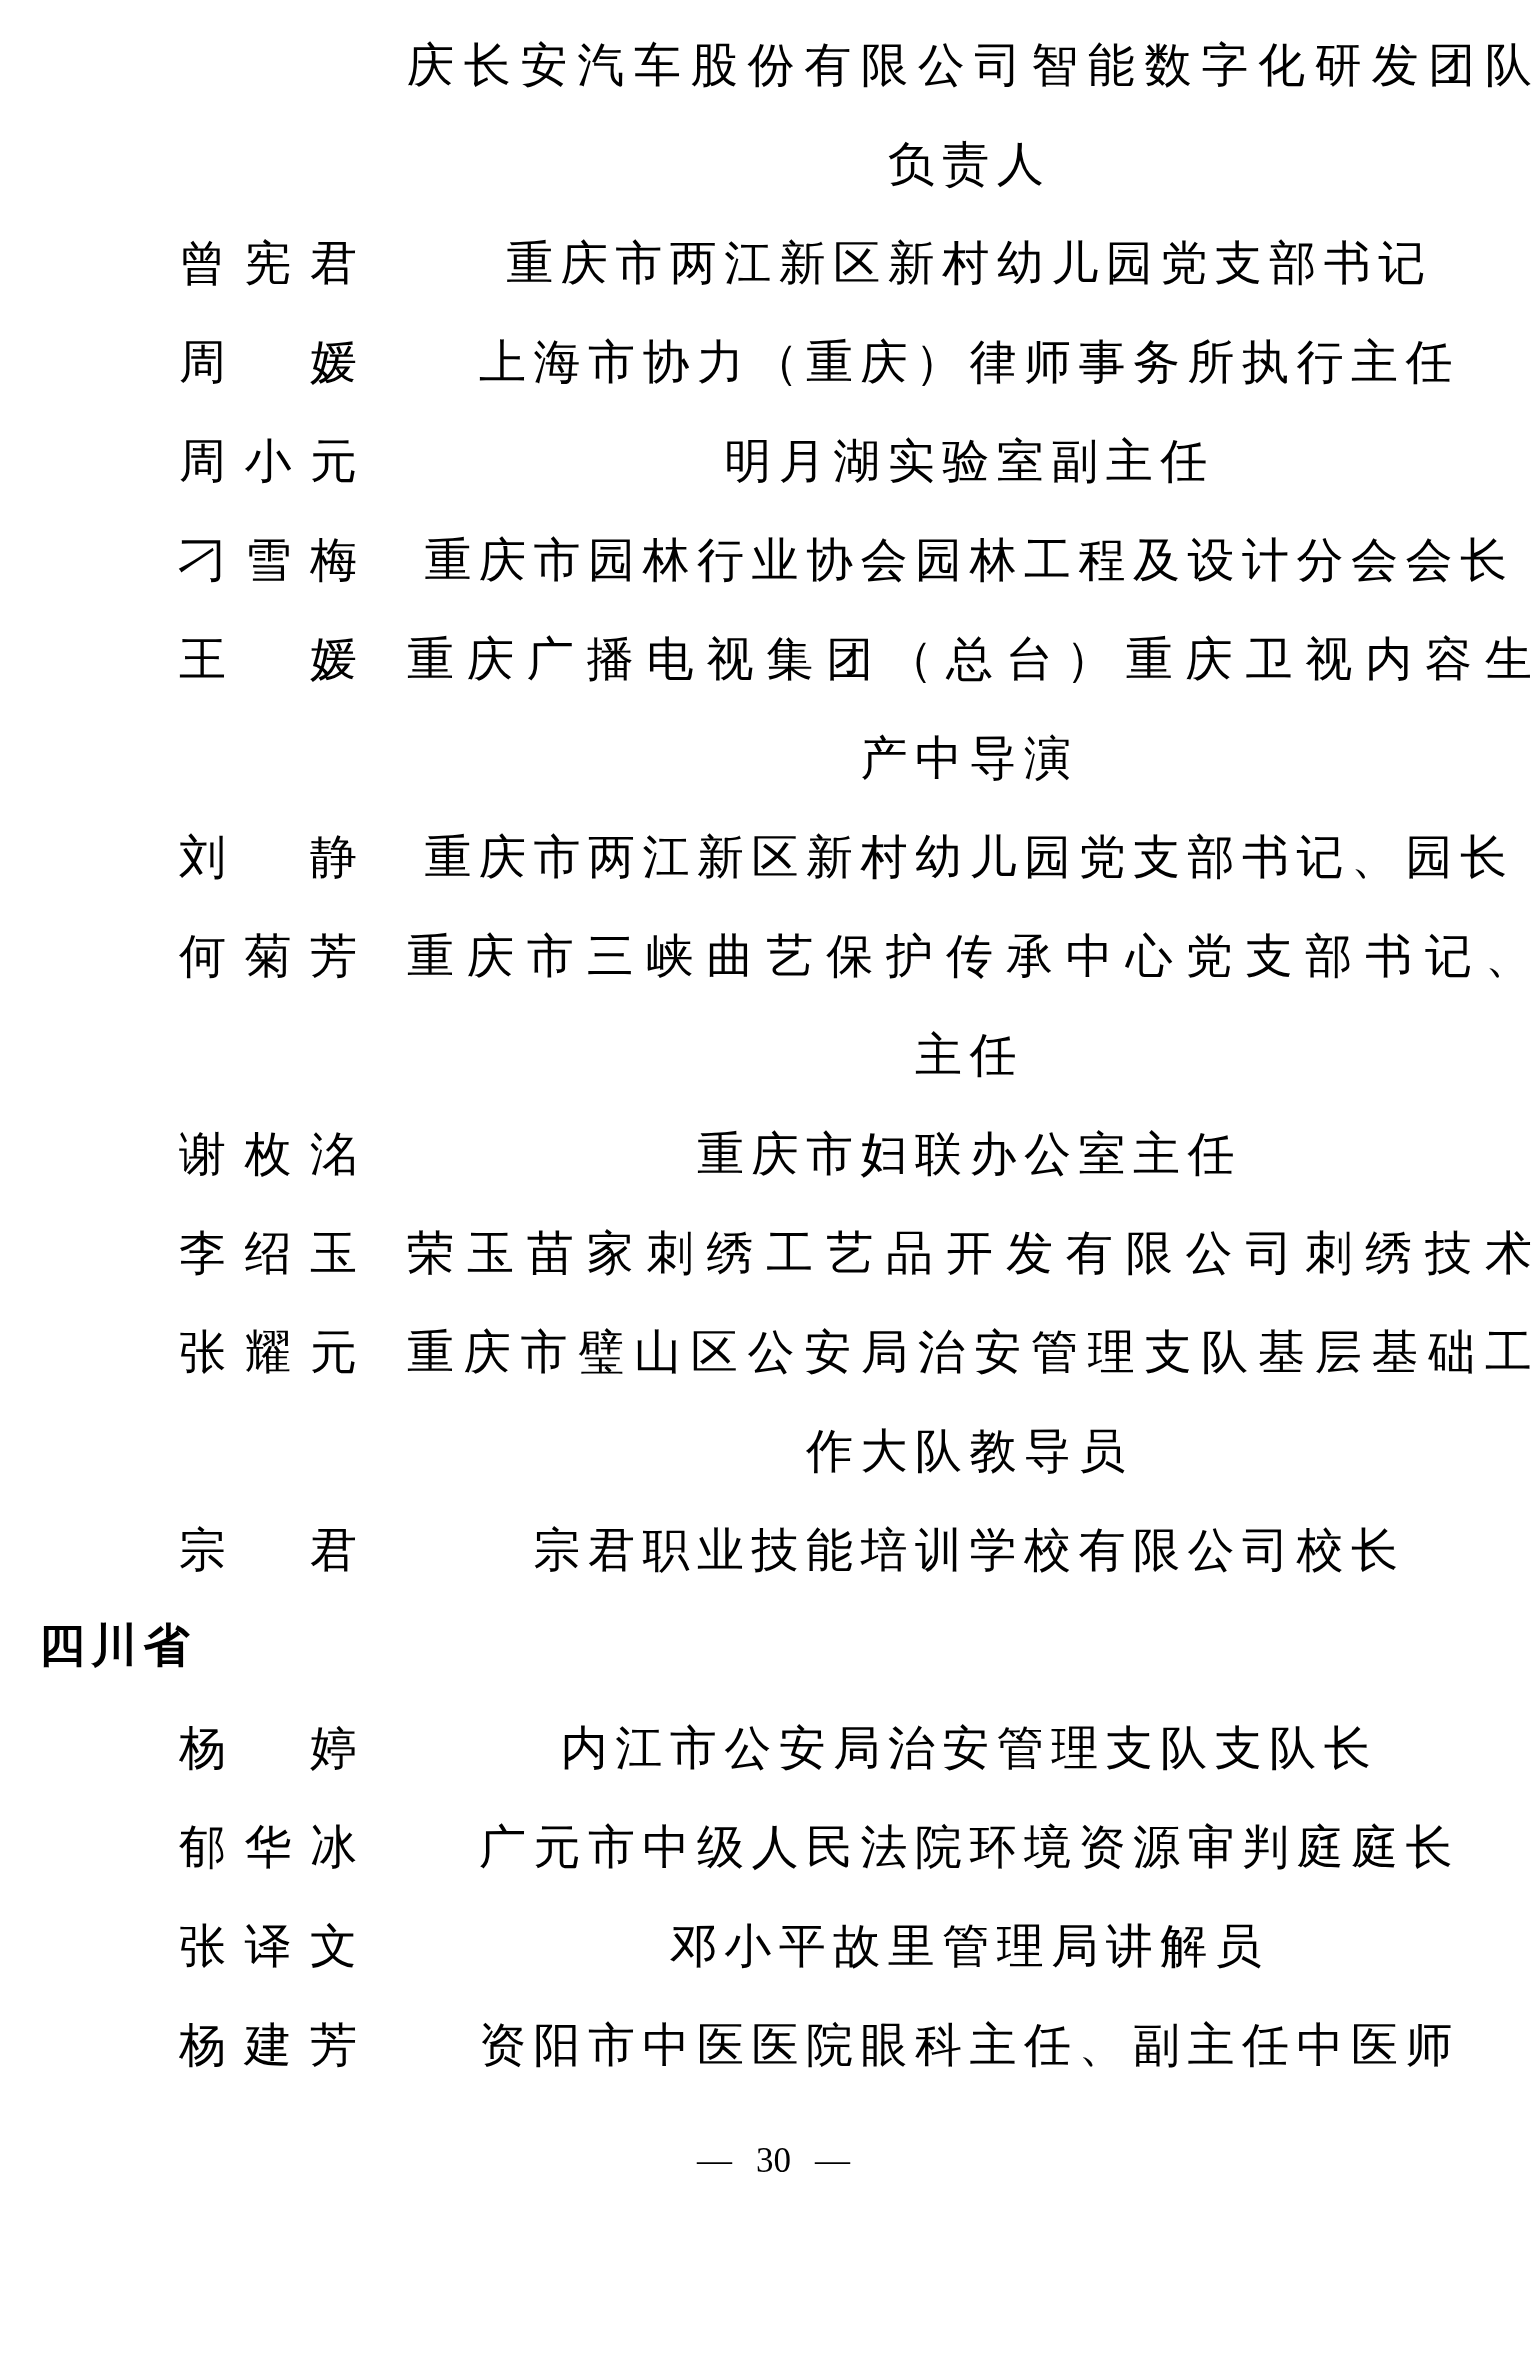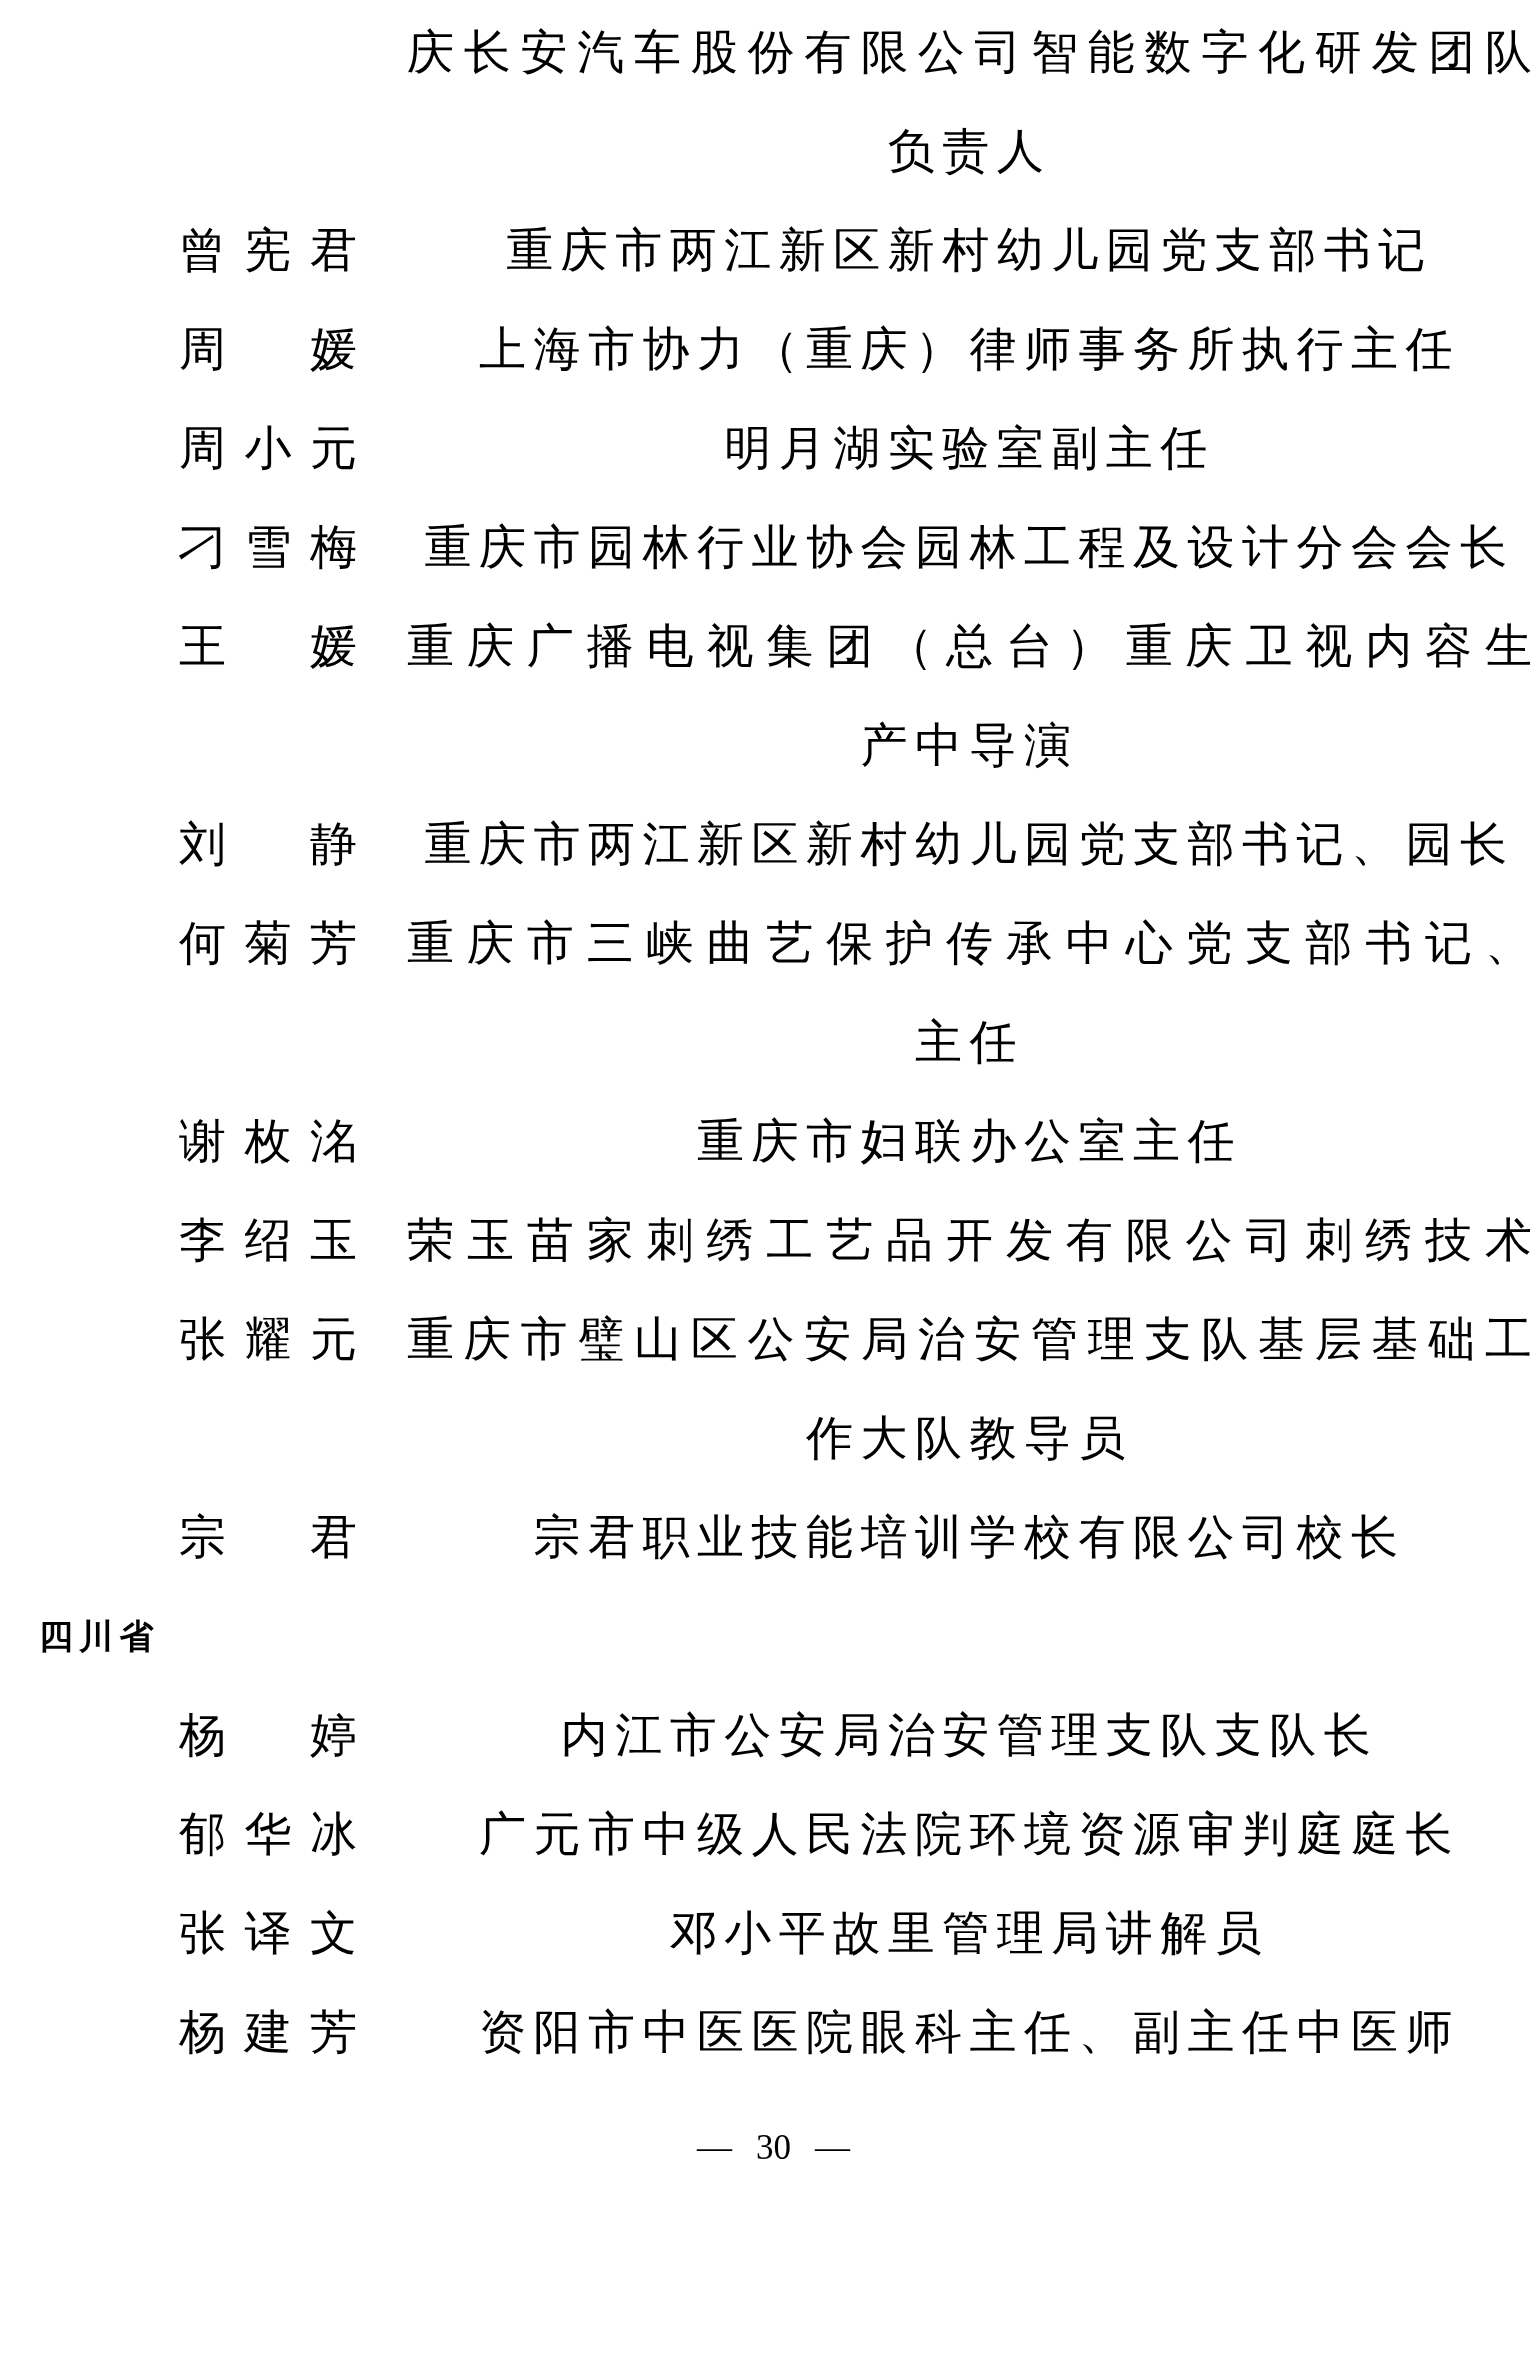--- a/index.html
+++ b/index.html
@@ -11,21 +11,21 @@
     width: 1537px;
     height: 2377px;
     color: #000000;
     font-family: "Liberation Serif", "DejaVu Serif", serif;
     overflow: hidden;
   }
   .page {
     box-sizing: border-box;
     width: 1502px;
     height: 2377px;
-    padding: 3px 34px 0 150px;
+    padding: 16px 34px 0 150px;
   }
   .row {
     display: flex;
     align-items: flex-start;
   }
   .name-col {
     width: 178px;
     flex: 0 0 178px;
     font-size: 47px;
     line-height: 99px;
@@ -48,23 +48,23 @@
   }
   .jline.just {
     letter-spacing: 0;
     text-align: justify;
     text-align-last: justify;
     -moz-text-align-last: justify;
     white-space: normal;
   }
   .section-header {
     margin-left: -111px;
-    font-family: Liberation Sans, sans-serif;
+    font-family: Liberation Mono, monospace;
     font-weight: bold;
-    font-size: 34px;
+    font-size: 46px;
     line-height: 99px;
     letter-spacing: 6.2px;
   }
   .footer {
     margin-top: 28px;
     margin-left: -71px;
     font-size: 35px;
     line-height: 75px;
     white-space: nowrap;
     text-align: center;

